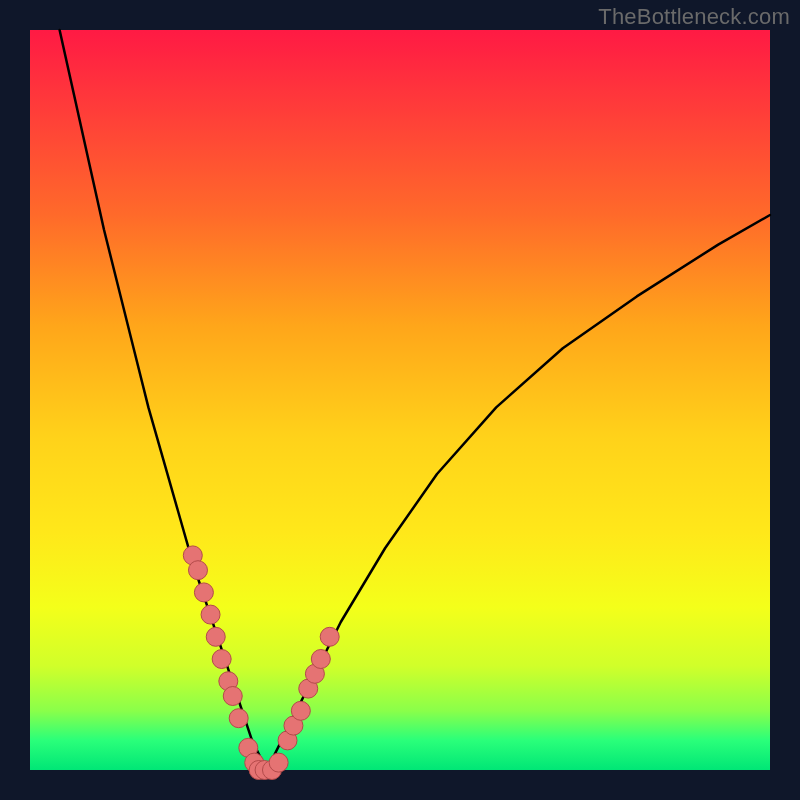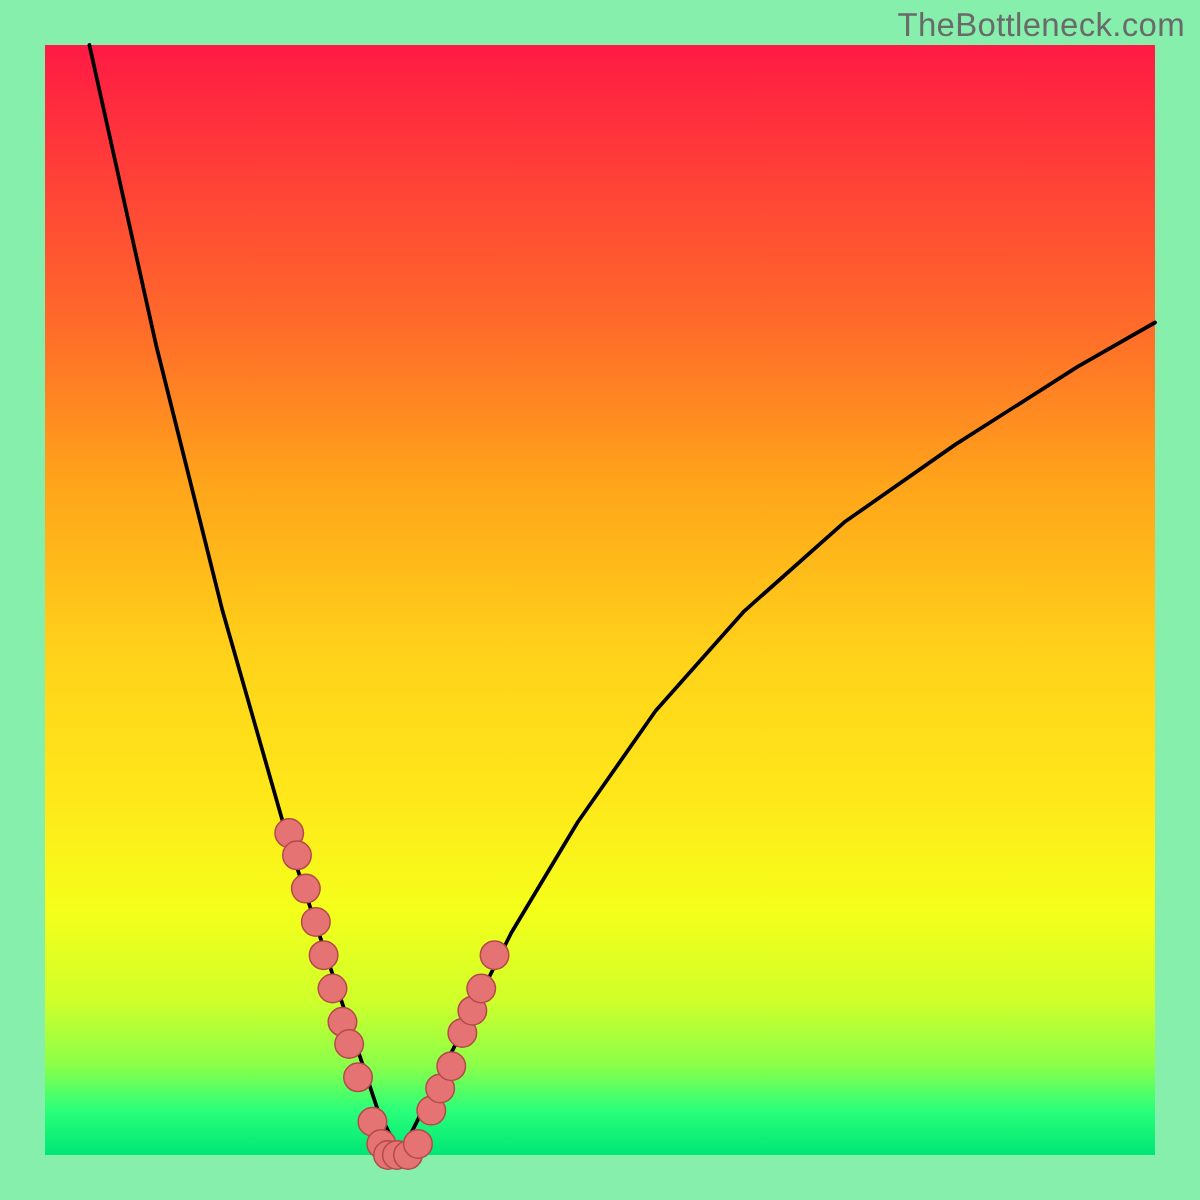--- a/index.html
+++ b/index.html
@@ -1,21 +1,21 @@
 <!DOCTYPE html>
 <html><head>
 <meta charset="utf-8">
 <style>
   * { margin: 0; padding: 0; box-sizing: border-box; }
   html, body { width: 800px; height: 800px; overflow: hidden; background: #000; }
   .frame {
     position: relative;
     width: 800px;
     height: 800px;
-    background: #86efac;
+    background: #0f172a;
   }
   .plot-area {
     position: absolute;
     left: 30px;
     top: 30px;
     width: 740px;
     height: 740px;
     background: linear-gradient(to bottom,
       #ff1a44 0%,
       #ff3a3a 10%,

